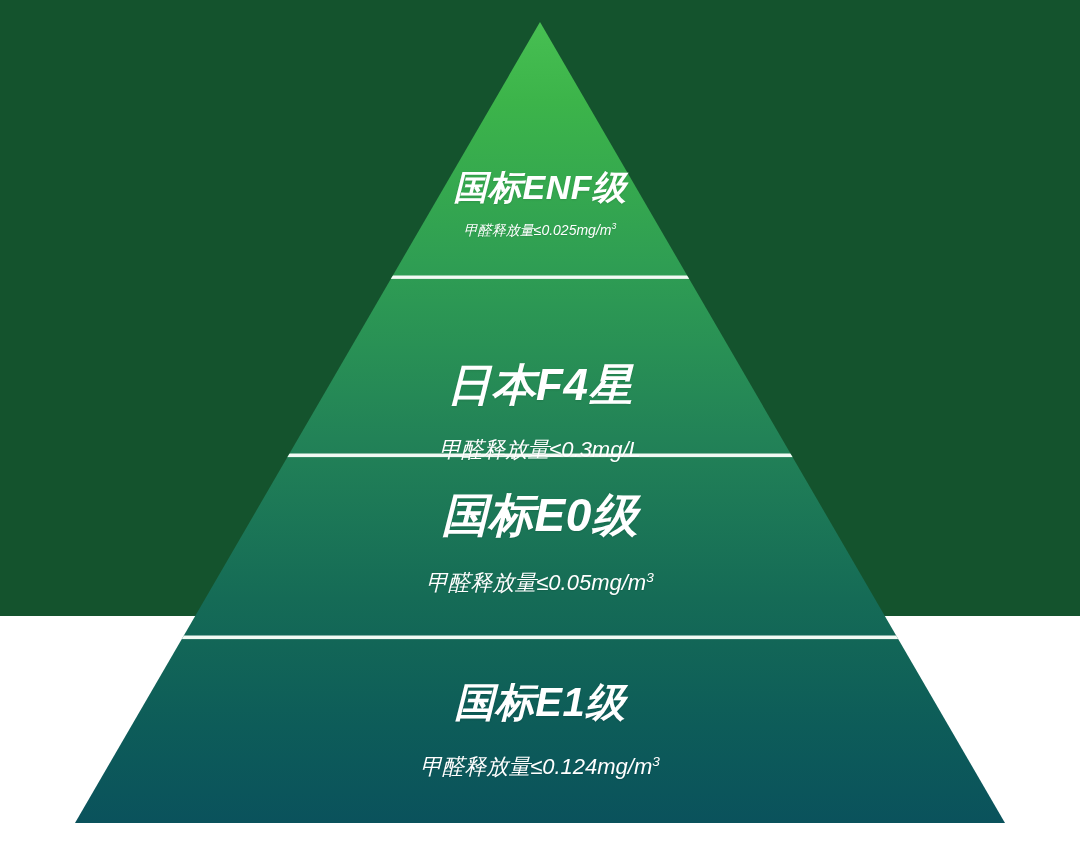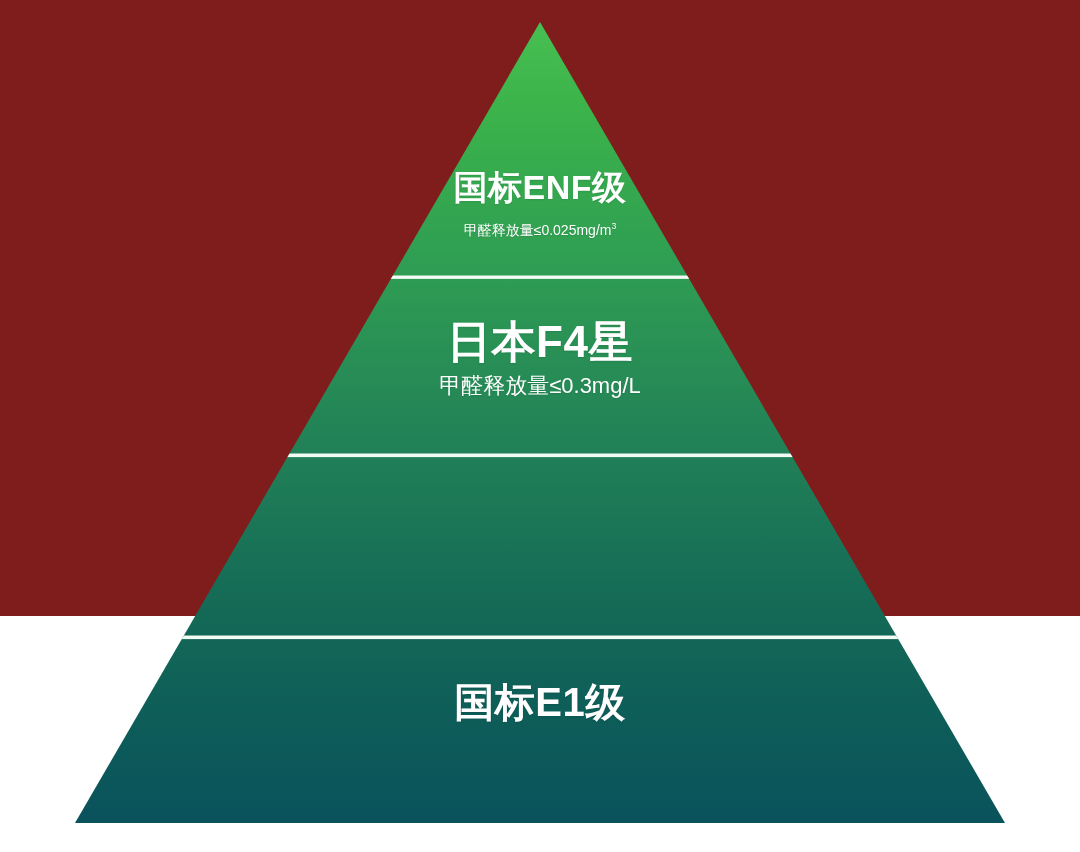--- a/index.html
+++ b/index.html
@@ -12,21 +12,22 @@
     width: 1080px;
     height: 852px;
     font-family: "Liberation Sans", "DejaVu Sans", sans-serif;
     overflow: hidden;
   }
 
   #pyramid-figure {
     position: relative;
     width: 1080px;
     height: 616px;
-    background: #7f1d1d;
+    background: #14532d;
+    font-style: italic;
   }
 
   #pyramid-svg {
     position: absolute;
     top: 0;
     left: 0;
     width: 1080px;
     height: 852px;
     display: block;
   }
@@ -67,22 +68,22 @@
     font-size: 0.62em;
     vertical-align: super;
     line-height: 0;
   }
 
   
   #tier-1 .tier-title    { font-size: 34px; }
   #tier-1 .tier-subtitle { font-size: 14px; margin-top: 19px; }
 
   
-  #tier-2 .tier-title    { font-size: 44px; }
-  #tier-2 .tier-subtitle { font-size: 22px; margin-top: 11px; }
+  #tier-2 .tier-title    { font-size: 44px; margin-top: 43px; }
+  #tier-2 .tier-subtitle { font-size: 22px; margin-top: 32px; }
 
   
   #tier-3 .tier-title    { font-size: 46px; }
   #tier-3 .tier-subtitle { font-size: 22px; margin-top: 34px; }
 
   
   #tier-4 .tier-title    { font-size: 40px; }
   #tier-4 .tier-subtitle { font-size: 22px; margin-top: 34px; }
 
   #tier-1 { top: 170px; }
@@ -125,19 +126,24 @@
     <div class="tier-label" id="tier-1">
       <div class="tier-title">国标ENF级</div>
       <div class="tier-subtitle"><span>甲醛释放量≤0.025mg/m</span><sup>3</sup></div>
     </div>
 
     <div class="tier-label" id="tier-2">
       <div class="tier-title">日本F4星</div>
       <div class="tier-subtitle"><span>甲醛释放量≤0.3mg/L</span><sup></sup></div>
     </div>
 
+    <div class="tier-label" id="tier-3">
+      <div class="tier-title">国标E0级</div>
+      <div class="tier-subtitle"><span>甲醛释放量≤0.05mg/m</span><sup>3</sup></div>
+    </div>
 
     <div class="tier-label" id="tier-4">
       <div class="tier-title">国标E1级</div>
+      <div class="tier-subtitle"><span>甲醛释放量≤0.124mg/m</span><sup>3</sup></div>
     </div>
 
   </div>
 </div>
 
 </body></html>

